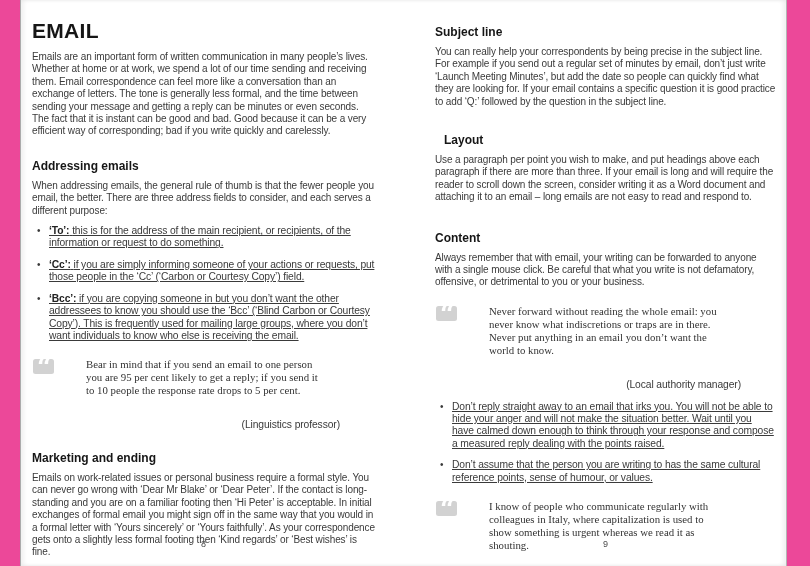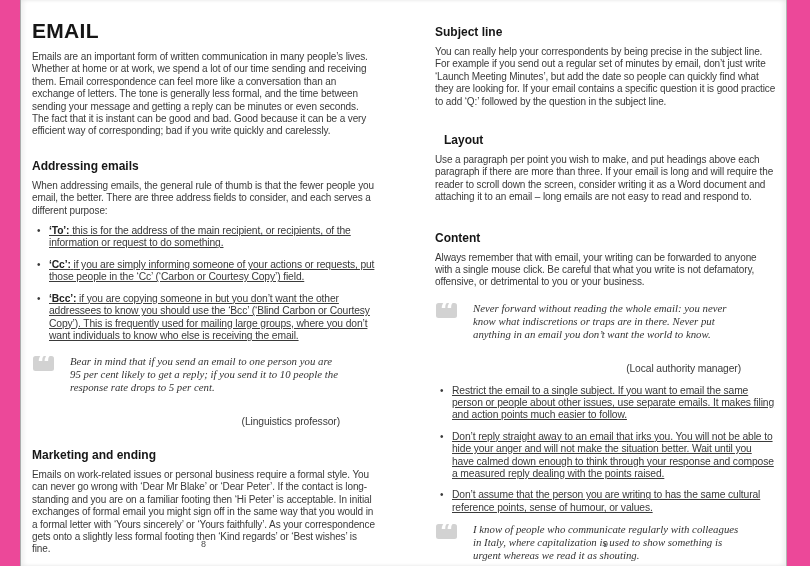--- a/index.html
+++ b/index.html
@@ -46,22 +46,22 @@
     position:absolute; left:1px; top:1px; width:21px; height:15px;
     background:#d2d2d2; border-radius:2.5px; overflow:hidden;
     display:flex; justify-content:center; align-items:flex-start;
   }
   .quote-icon .qg {
     font-family:"DejaVu Serif", serif; font-weight:bold;
     color:#ffffff; font-size:26px; line-height:30px; margin-top:-7px;
     letter-spacing:-2px;
   }
   .quote-text {
-    font-family:"Liberation Serif", serif; font-style:italic;
-    font-size:10.8px; line-height:12.9px; color:#333333; margin:0;
+    font-family:"Liberation Serif", serif; 
+    font-size:10.8px; line-height:12.9px; color:#333333; margin:16px;
   }
   .attribution {
     text-align:right; font-size:10.3px; letter-spacing:-0.1px;
     color:#3a3a3a; margin-top:22px;
   }
   .pagenum {
     position:absolute; bottom:17px; font-size:9px; color:#4a4a4a; text-align:center;
   }
   .page-left  .pagenum { left:11px; right:30px; }
   .page-right .pagenum { left:30px; right:10px; }
@@ -111,21 +111,20 @@
 
       <figure class="quote">
         <span class="quote-icon">
             <span class="qg">“</span>
           </span>
         <p class="quote-text">Never forward without reading the whole email: you never know what indiscretions or traps are in there. Never put anything in an email you don’t want the world to know.</p>
         <figcaption class="attribution">(Local authority manager)</figcaption>
       </figure>
 
       <ul class="bullets" style="margin-top:11px;">
-        <li>Restrict the email to a single subject. If you want to email the same person or people about other issues, use separate emails. It makes filing and action points much easier to follow.</li>
         <li>Don’t reply straight away to an email that irks you. You will not be able to hide your anger and will not make the situation better. Wait until you have calmed down enough to think through your response and compose a measured reply dealing with the points raised.</li>
         <li>Don’t assume that the person you are writing to has the same cultural reference points, sense of humour, or values.</li>
       </ul>
 
       <figure class="quote" style="margin-top:4px;">
         <span class="quote-icon">
             <span class="qg">“</span>
           </span>
         <p class="quote-text">I know of people who communicate regularly with colleagues in Italy, where capitalization is used to show something is urgent whereas we read it as shouting.</p>
         <figcaption class="attribution">(Marketing executive)</figcaption>

